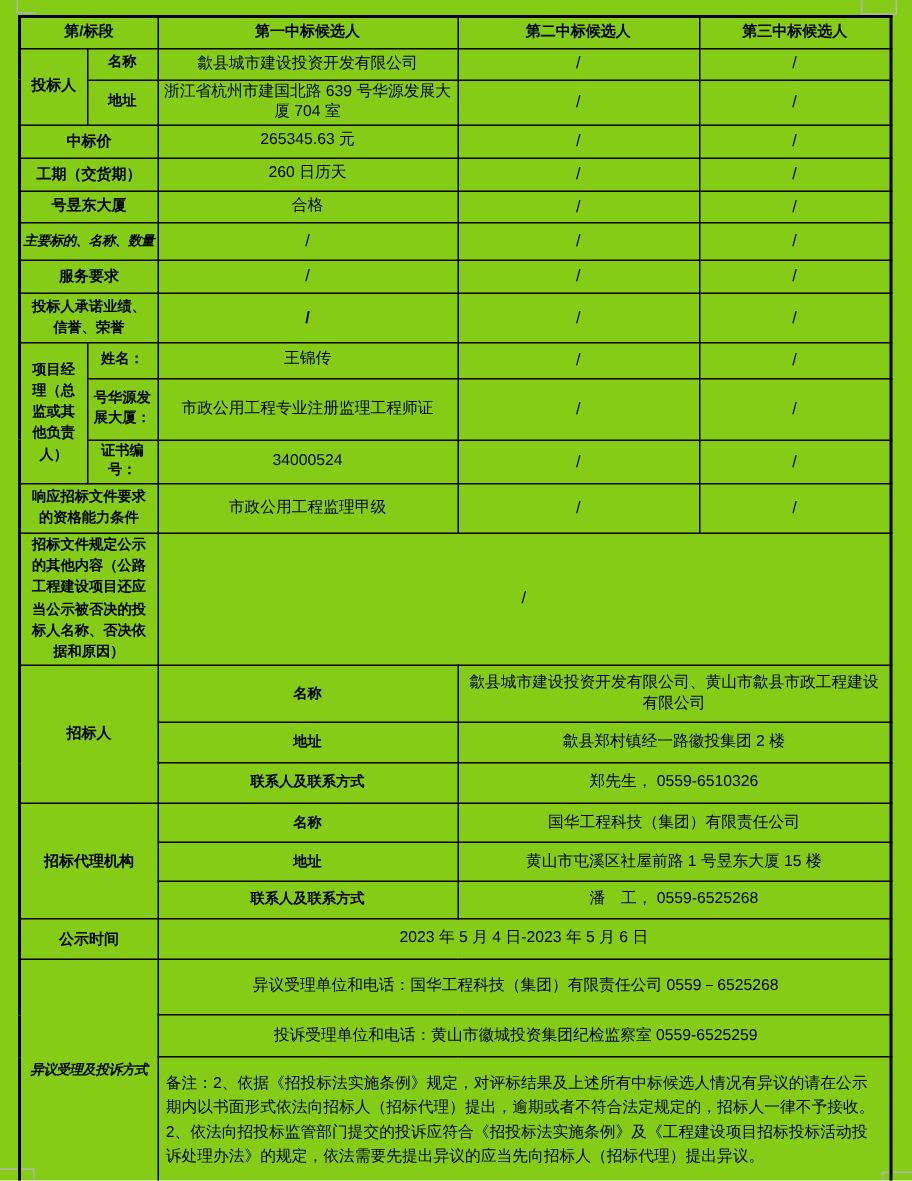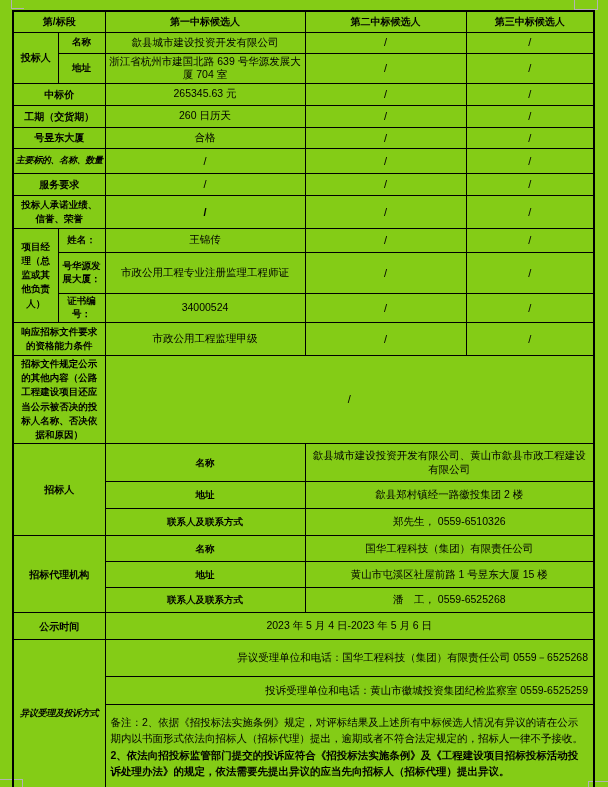--- a/index.html
+++ b/index.html
@@ -7,24 +7,24 @@
        font-family:"Liberation Sans","DejaVu Sans",sans-serif;color:#000;}
   .page{position:absolute;left:0;top:0;width:608px;height:787px;background:#84cc16;}
   table.doc{position:absolute;left:12px;top:10px;width:581px;
             border-collapse:collapse;table-layout:fixed;border:2px solid #000;}
   td{border:1px solid #000;font-size:11px;line-height:1.3;text-align:center;
      vertical-align:middle;padding:1px 3px;overflow:hidden;word-break:break-all;}
   .lbl{font-weight:bold;font-size:10px;}
   .sm{font-size:9.5px;line-height:1.5;margin-top:17px;}
   .tight{font-size:9px;letter-spacing:-0.3px;white-space:nowrap;padding:0;font-style:italic;}
   .sublbl{font-weight:bold;font-size:9.5px;}
-  .left{text-align:right;padding-left:5px;padding-right:5px;}
+  .left{text-align:center;padding-left:5px;padding-right:16px;}
   .boldslash{font-weight:bold;}
   .notecell{vertical-align:middle;text-align:left;padding:4px 5px;font-size:10.5px;line-height:1.55;}
-  .notecell .p2{font-weight:bold;}
+  .notecell .p2{}
   .value{font-size:10.5px;}
   .artifact{position:absolute;}
   .a-tl{left:11px;top:0;width:12px;height:8px;border-left:1px solid #b3b3b3;border-bottom:1px solid #b3b3b3;}
   .a-tr{left:574px;top:0;width:22px;height:9px;border:1px solid #b3b3b3;border-top:none;}
   .a-bl{left:0;top:779px;width:22px;height:8px;border-top:1px solid #b3b3b3;border-right:1px solid #b3b3b3;}
   .a-br{left:588px;top:781px;width:19px;height:6px;border-top:1px solid #b3b3b3;border-left:1px solid #b3b3b3;}
 </style>
 </head>
 <body>
 

